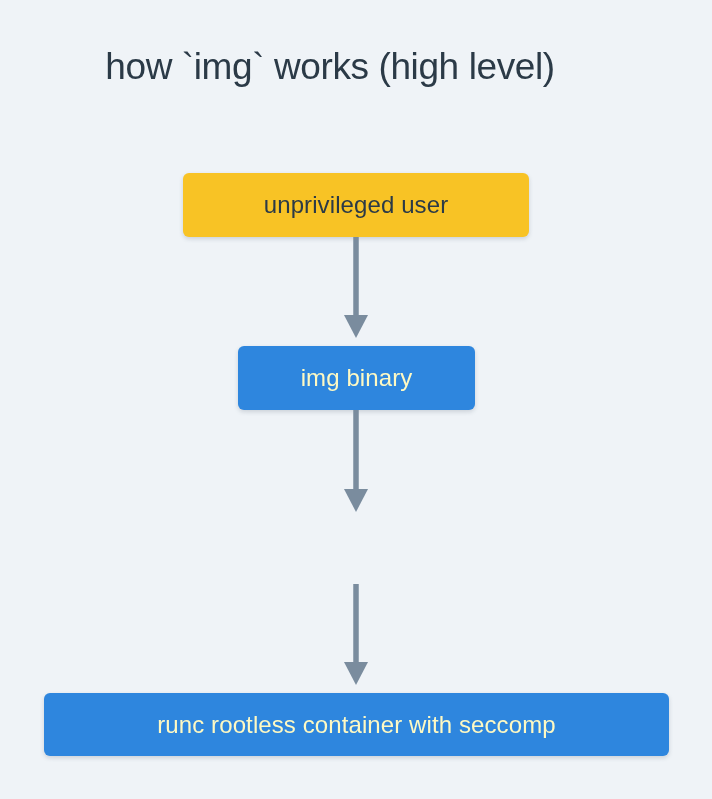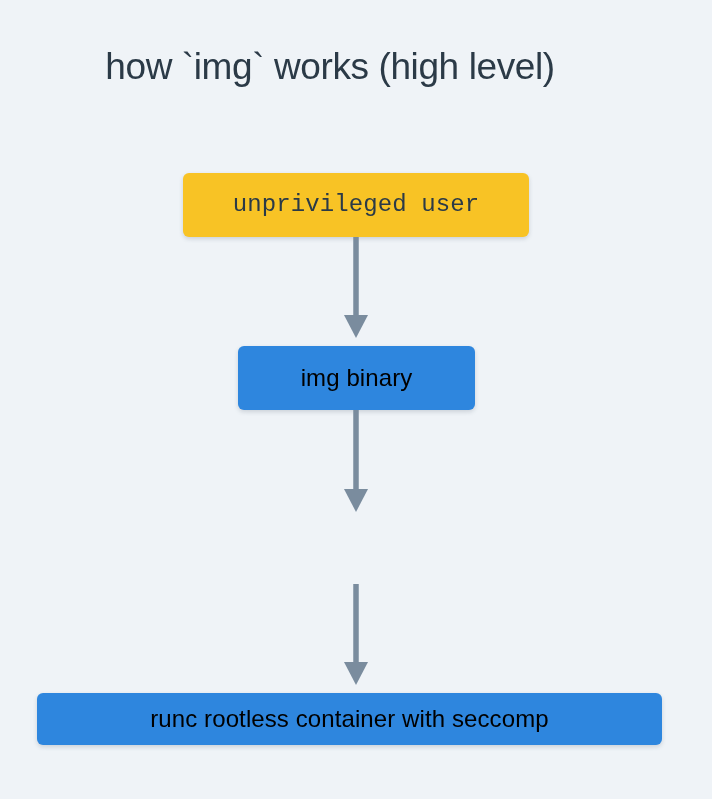--- a/index.html
+++ b/index.html
@@ -45,25 +45,24 @@
     box-shadow: 0 2px 4px rgba(80, 95, 115, 0.22);
     font-size: 24px;
     font-weight: 400;
     letter-spacing: 0.1px;
     white-space: nowrap;
     line-height: 1;
   }
   .node.accent-yellow {
     background: #f8c325;
     color: #2b3a47;
-    font-family: Liberation Mono, monospace;
   }
   .node.accent-blue {
     background: #2e86de;
-    color: #000000;
+    color: #fef9c3;
   }
 
   #node-unprivileged-user {
     left: 183px;
     top: 173px;
     width: 346px;
     height: 64px;
   }
   #node-img-binary {
     left: 238px;
@@ -71,24 +70,24 @@
     width: 237px;
     height: 64px;
   }
   #node-build-instruction {
     left: 152px;
     top: 520px;
     width: 408px;
     height: 64px;
   }
   #node-runc-container {
-    left: 37px;
+    left: 44px;
     top: 693px;
     width: 625px;
-    height: 52px;
+    height: 63px;
   }
 
   
   .connector {
     position: absolute;
     left: 341px;
     width: 30px;
     overflow: visible;
   }
   #connector-1 { top: 237px;  height: 102px; }

